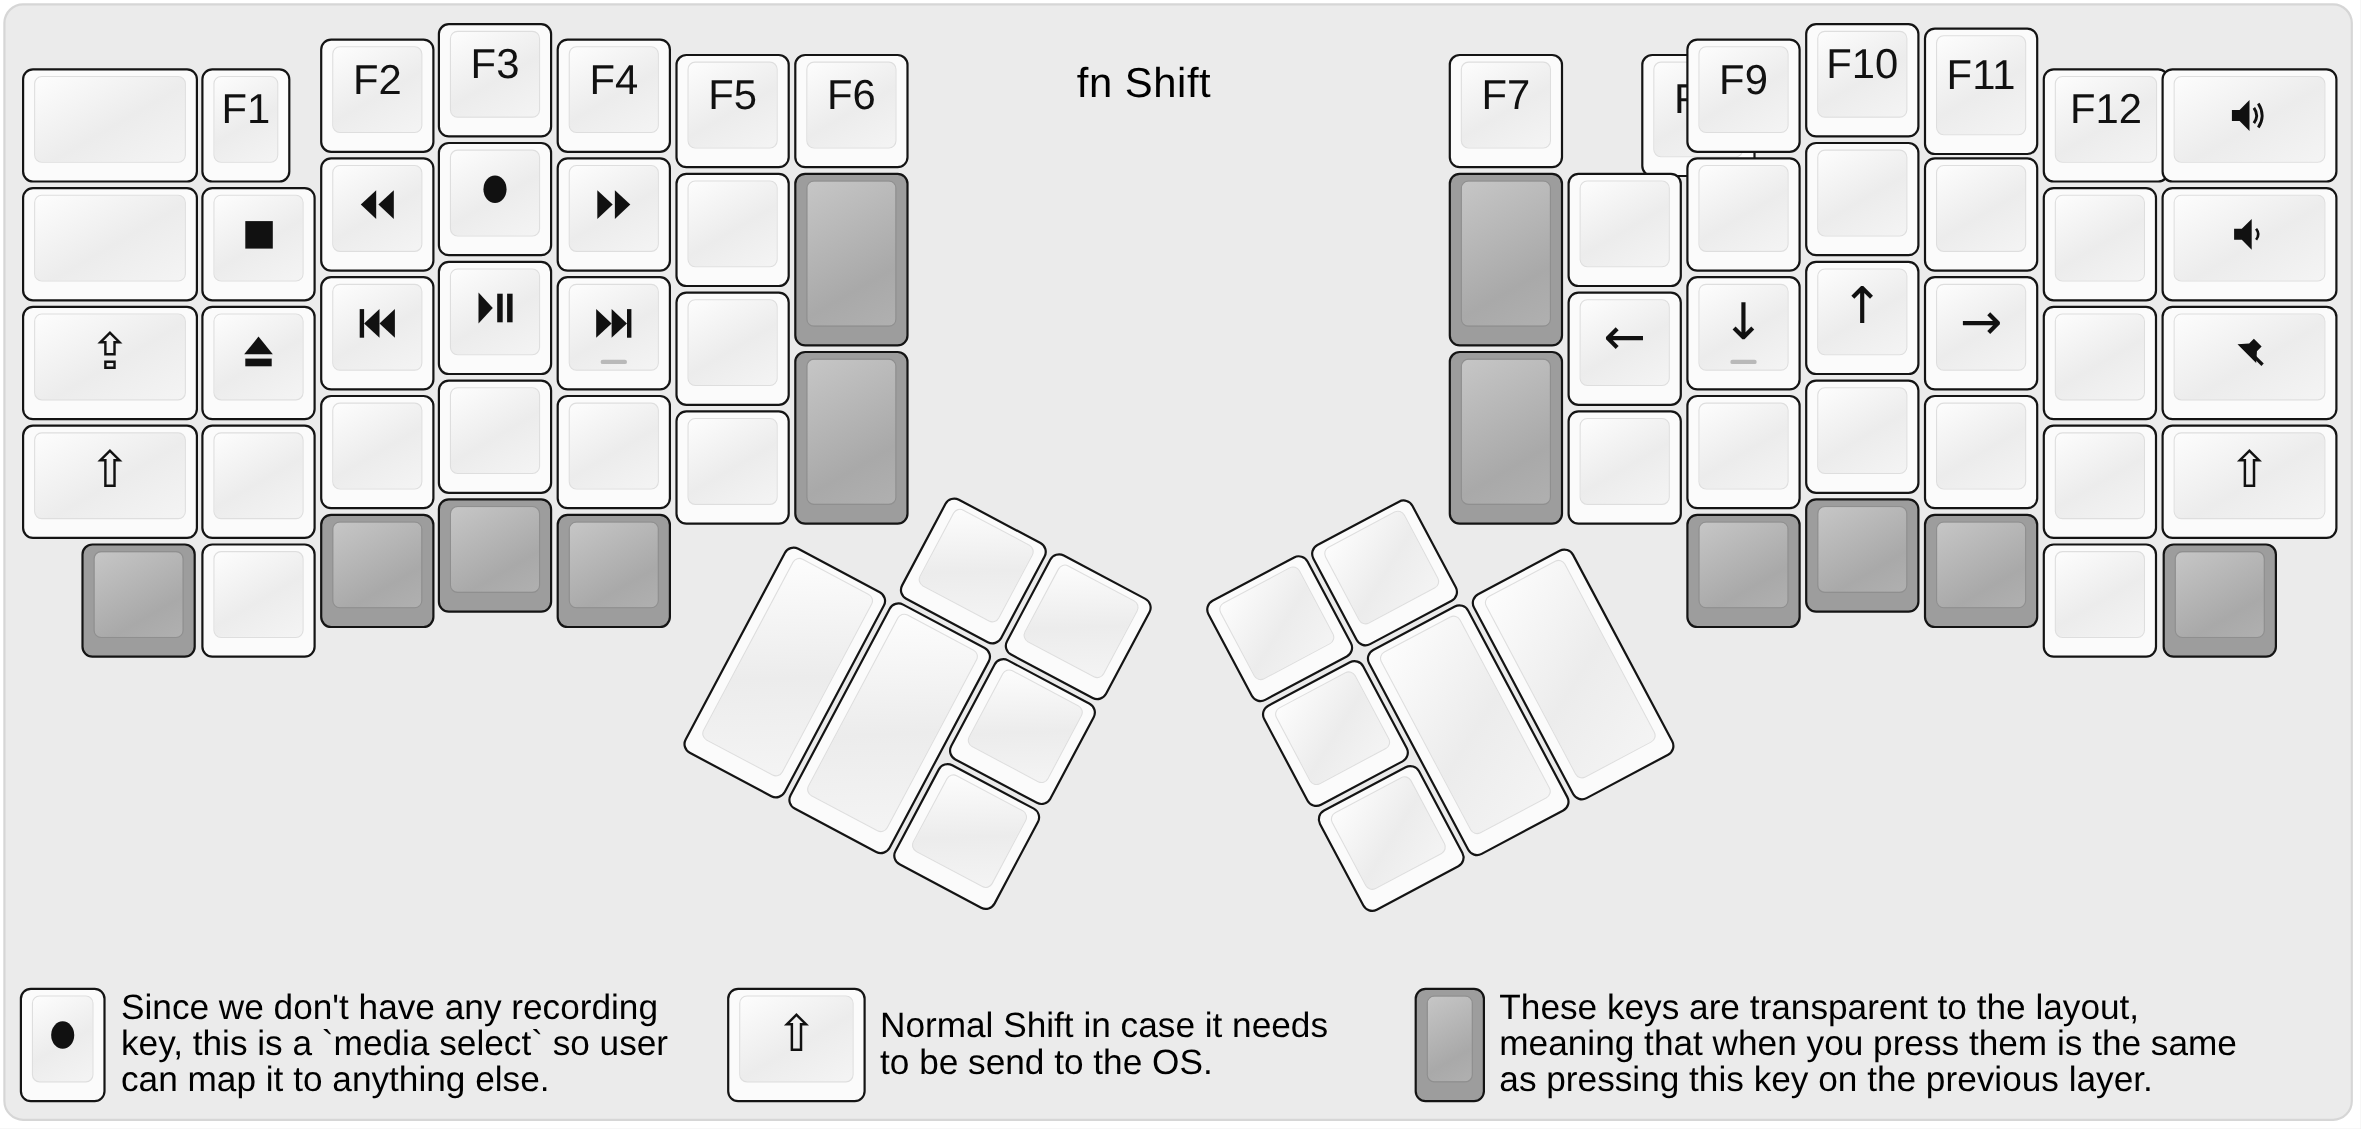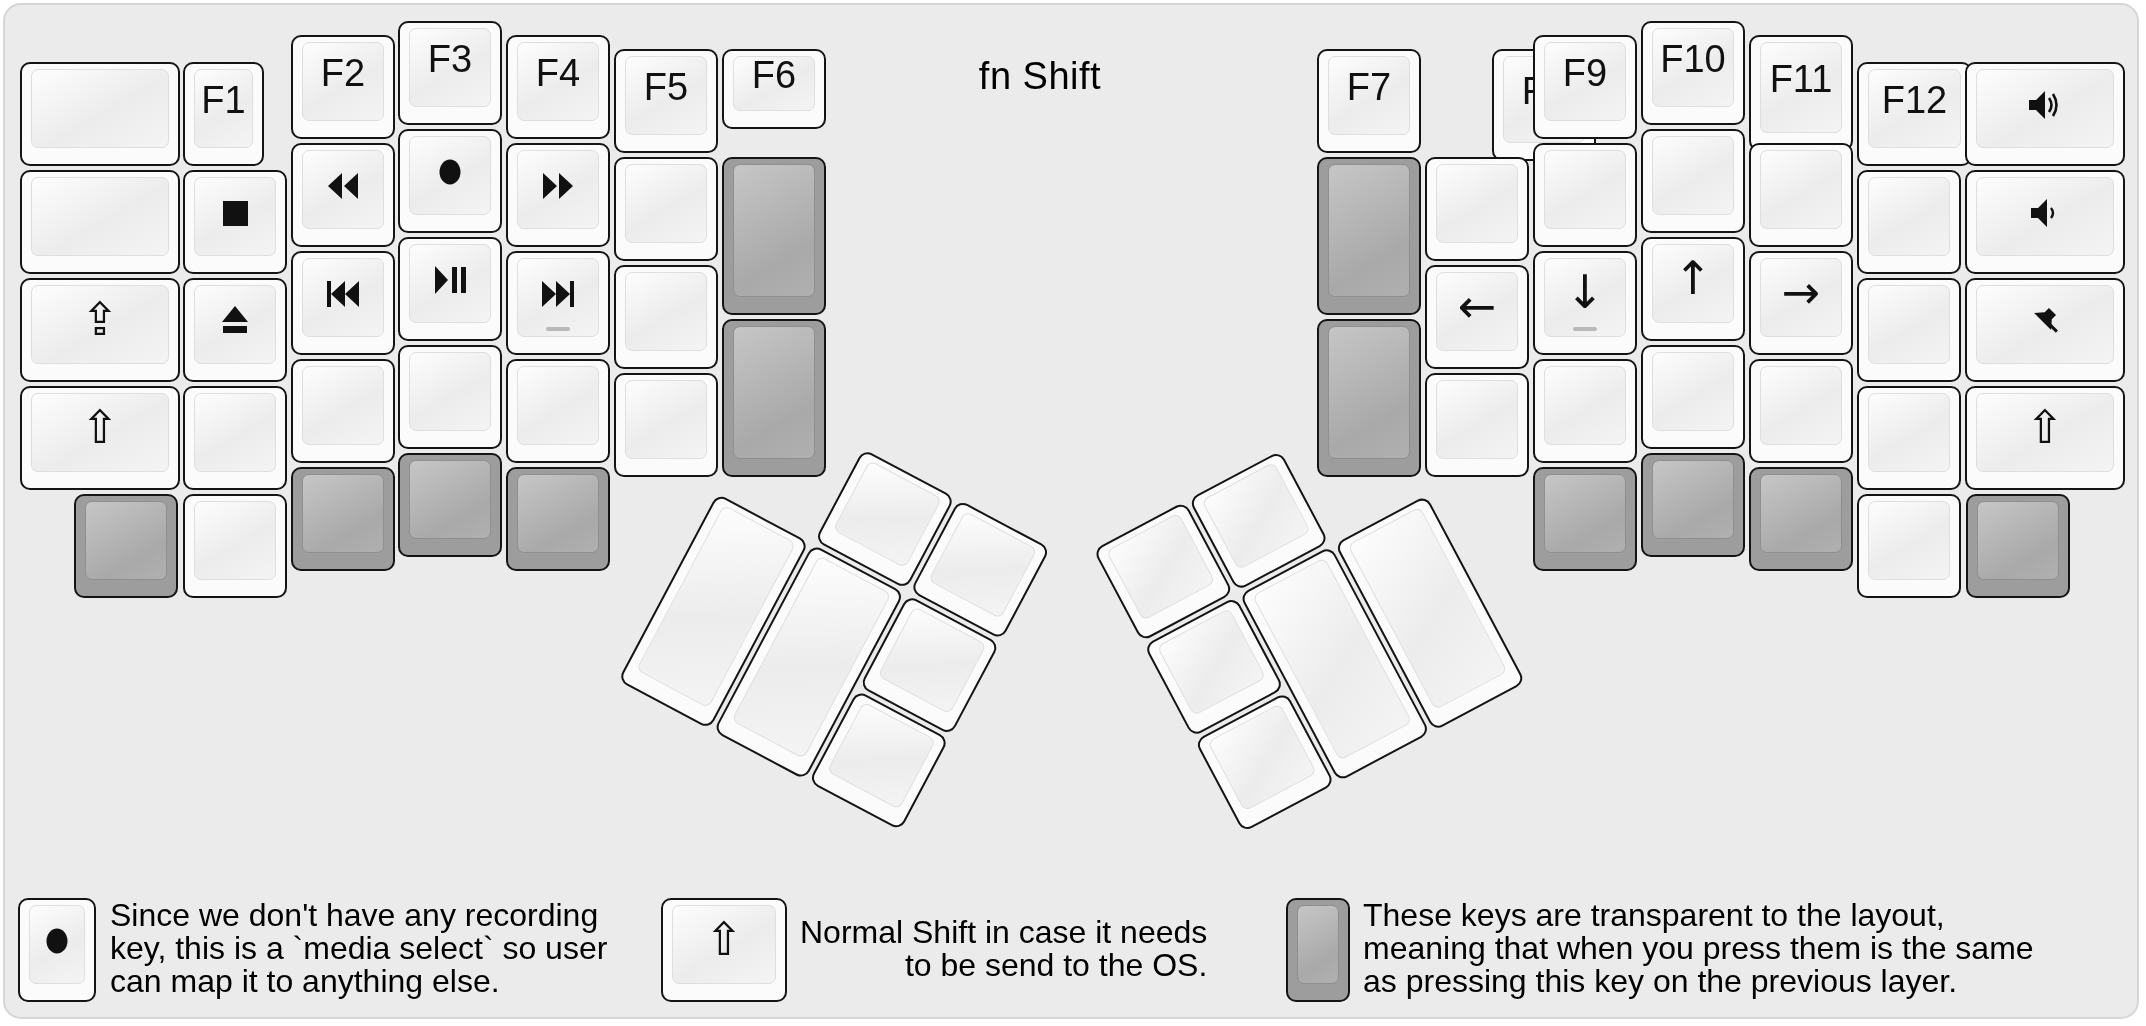--- a/index.html
+++ b/index.html
@@ -210,21 +210,21 @@
     </div>
     <div class="key" style="left: 614px; top: 157px; width: 104px; height: 104px;">
       <div class="top"></div>
     </div>
     <div class="key" style="left: 614px; top: 265px; width: 104px; height: 104px;">
       <div class="top"></div>
     </div>
     <div class="key" style="left: 614px; top: 373px; width: 104px; height: 104px;">
       <div class="top"></div>
     </div>
-    <div class="key" style="left: 722px; top: 49px; width: 104px; height: 80px; padding-left: 35px;">
+    <div class="key" style="left: 722px; top: 49px; width: 104px; height: 104px; padding-left: 35px;">
       <div class="top">
         <span class="klabel">F6</span>
       </div>
     </div>
     <div class="key gray" style="left: 722px; top: 157px; width: 104px; height: 158px;">
       <div class="top"></div>
     </div>
     <div class="key gray" style="left: 722px; top: 319px; width: 104px; height: 158px;">
       <div class="top"></div>
     </div>
@@ -287,21 +287,21 @@
       <div class="top">
         <span class="kglyph">↑</span>
       </div>
     </div>
     <div class="key" style="left: 1641px; top: 345px; width: 104px; height: 104px;">
       <div class="top"></div>
     </div>
     <div class="key gray" style="left: 1641px; top: 453px; width: 104px; height: 104px;">
       <div class="top"></div>
     </div>
-    <div class="key" style="left: 1749px; top: 35px; width: 104px; height: 116px; text-align: center;">
+    <div class="key" style="left: 1749px; top: 25px; width: 104px; height: 116px; text-align: center;">
       <div class="top">
         <span class="klabel">F11</span>
       </div>
     </div>
     <div class="key" style="left: 1749px; top: 143px; width: 104px; height: 104px;">
       <div class="top"></div>
     </div>
     <div class="key" style="left: 1749px; top: 251px; width: 104px; height: 104px;">
       <div class="top">
         <span class="kglyph">→</span>
@@ -426,21 +426,21 @@
       <div class="legend-text" style="left: 110px; top: 899px;">Since we don't have any recording
 key, this is a `media select` so user
 can map it to anything else.</div>
     </div>
     <div>
       <div class="key" style="left: 661px; top: 898px; width: 126px; height: 104px;">
         <div class="top">
           <span class="kglyph">⇧</span>
         </div>
       </div>
-      <div class="legend-text" style="left: 800px; top: 916px; text-align: right;">Normal Shift in case it needs
+      <div class="legend-text" style="left: 800px; top: 916px;">Normal Shift in case it needs
 to be send to the OS.</div>
     </div>
     <div>
       <div class="key gray" style="left: 1286px; top: 898px; width: 64px; height: 104px;">
         <div class="top"></div>
       </div>
       <div class="legend-text" style="left: 1363px; top: 899px;">These keys are transparent to the layout,
 meaning that when you press them is the same
 as pressing this key on the previous layer.</div>
     </div>

